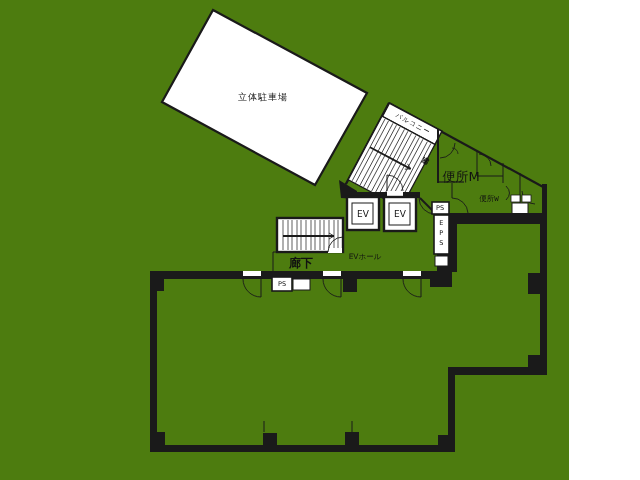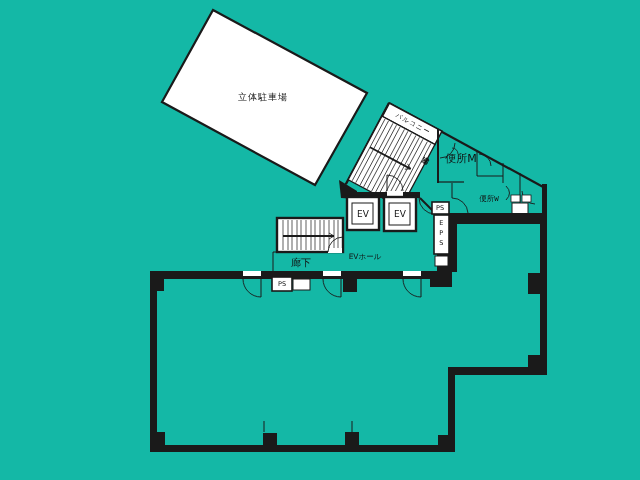--- a/index.html
+++ b/index.html
@@ -1,16 +1,16 @@
 <!DOCTYPE html>
 <html><head>
 <meta charset="utf-8">
 <style>
   html,body{margin:0;padding:0;background:#fff;}
-  #plan{position:relative;width:640px;height:480px;background:#14b8a6;overflow:hidden;
+  #plan{position:relative;width:569px;height:480px;background:#4d7c0f;overflow:hidden;
         font-family:"DejaVu Sans",sans-serif;}
   svg{position:absolute;left:0;top:0;}
   .lbl{position:absolute;transform:translate(-50%,-50%);color:#111;white-space:nowrap;
        font-family:"DejaVu Sans",sans-serif;line-height:1;}
   .rot28{transform:translate(-50%,-50%) rotate(28deg);}
   .vert{writing-mode:vertical-rl;text-orientation:upright;}
   .vrot{transform:translate(-50%,-50%) rotate(28deg);writing-mode:vertical-rl;text-orientation:upright;}
 </style>
 </head>
 <body>
@@ -154,22 +154,22 @@
     <rect x="434" y="215" width="15" height="39" fill="#fff" stroke-width="1.6"></rect>
     <rect x="435" y="256" width="13" height="10" fill="#fff" stroke-width="1"></rect>
     <rect x="272" y="277" width="20" height="14" fill="#fff" stroke-width="1.6"></rect>
     <rect x="293" y="279" width="17" height="11" fill="#fff" stroke-width="1"></rect>
   </g>
 </svg>
 
 <div class="lbl" style="left:263px;top:97px;font-size:9px;letter-spacing:1px;">立体駐車場</div>
 <div class="lbl rot28" style="left:413px;top:124px;font-size:6.5px;letter-spacing:1px;">バルコニー</div>
 <div class="lbl vrot" style="left:429px;top:152px;font-size:7px;">湯沸室</div>
-<div class="lbl" style="left:461px;top:158px;font-size:11px;">便所M</div>
+<div class="lbl" style="left:461px;top:176px;font-size:13px;">便所M</div>
 <div class="lbl" style="left:489px;top:200px;font-size:7.5px;font-family:Liberation Mono, monospace;">便所W</div>
 <div class="lbl" style="left:363px;top:214px;font-size:9px;">EV</div>
 <div class="lbl" style="left:400px;top:214px;font-size:9px;">EV</div>
 <div class="lbl" style="left:365px;top:257px;font-size:7.5px;">EVホール</div>
-<div class="lbl" style="left:301px;top:263px;font-size:10px;">廊下</div>
+<div class="lbl" style="left:301px;top:263px;font-size:12px;font-weight:bold;">廊下</div>
 <div class="lbl" style="left:440px;top:208px;font-size:6.5px;">PS</div>
 <div class="lbl vert" style="left:441px;top:234px;font-size:6.5px;letter-spacing:2px;">EPS</div>
 <div class="lbl" style="left:282px;top:284px;font-size:6.5px;">PS</div>
 </div>
 
 </body></html>

